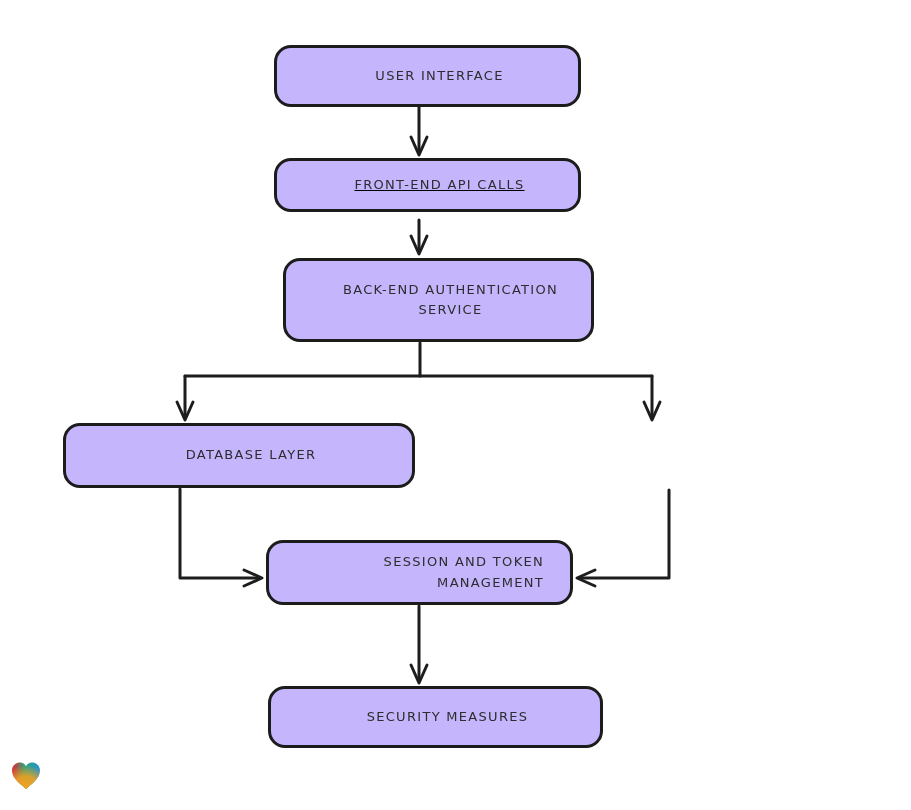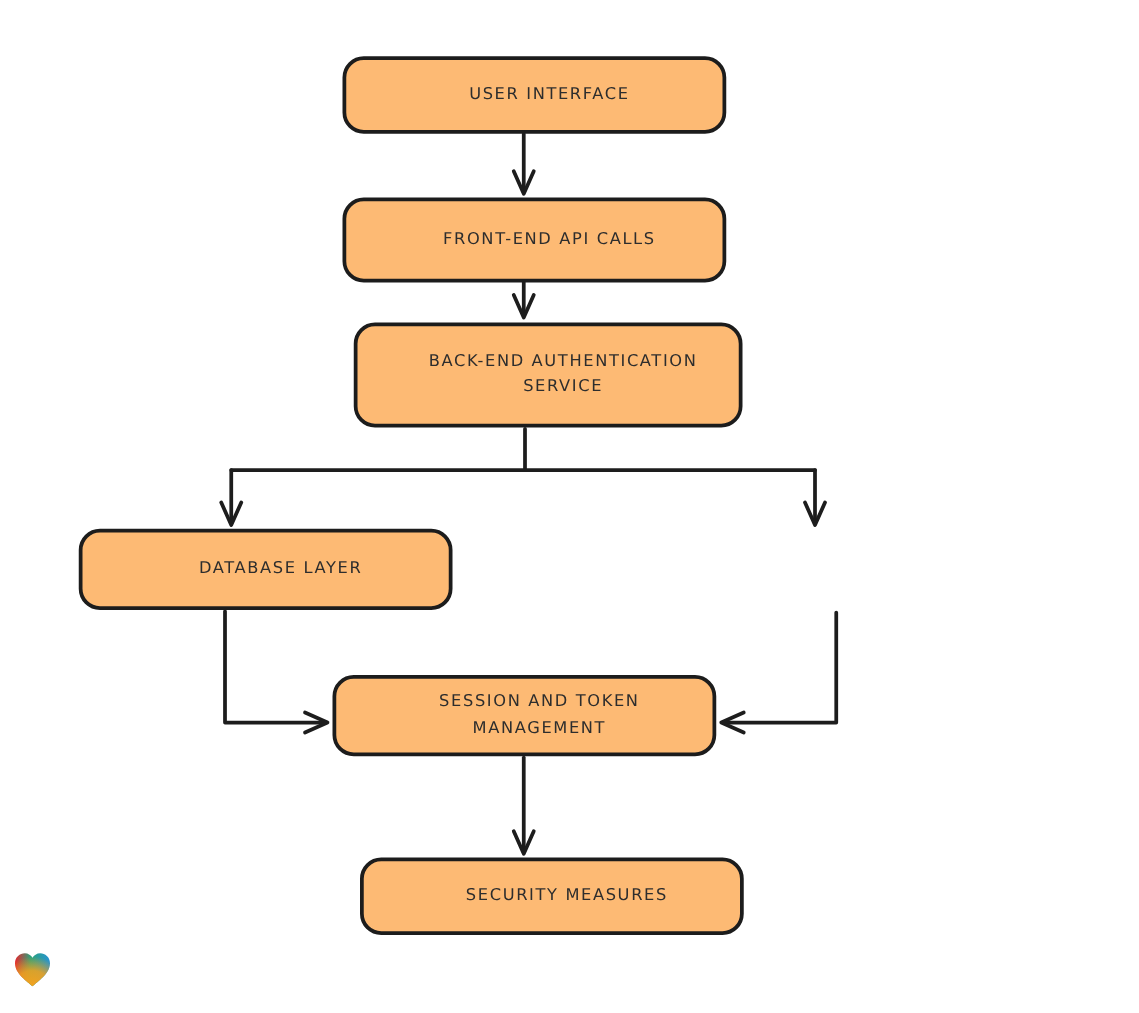--- a/index.html
+++ b/index.html
@@ -19,47 +19,47 @@
   .edges-svg path, .edges-svg polyline {
     stroke: #1d1d1d;
     stroke-width: 3;
     fill: none;
     stroke-linecap: round;
     stroke-linejoin: round;
   }
   .node {
     position: absolute;
     z-index: 2;
-    background: #fdba74;
+    background: #c4b5fd;
     border: 3.5px solid #1c1c1c;
     border-radius: 17px;
     display: flex;
     align-items: center;
     justify-content: center;
     box-sizing: border-box;
     padding-left: 24px;
   }
   .node .label {
     font-size: 13px;
     letter-spacing: 1.3px;
     color: #2d2d2d;
     text-align: center;
     line-height: 1.55;
     text-transform: uppercase;
   }
   
   .n-user-interface      { left: 274px; top:  45px; width: 307px; height: 62px; }
-  .n-front-end-api       { left: 274px; top: 158px; width: 307px; height: 68px; }
+  .n-front-end-api       { left: 274px; top: 158px; width: 307px; height: 54px; text-decoration: underline; }
   .n-back-end-auth       { left: 283px; top: 258px; width: 311px; height: 84px; }
-  .n-database-layer      { left:  63px; top: 423px; width: 299px; height: 65px; }
+  .n-database-layer      { left:  63px; top: 423px; width: 352px; height: 65px; }
   .n-third-party-auth    { left: 451px; top: 423px; width: 307px; height: 66px; }
   .n-session-token       { left: 266px; top: 540px; width: 307px; height: 65px; }
-  .n-security-measures   { left: 268px; top: 686px; width: 307px; height: 62px; margin-left: 20px; }
+  .n-security-measures   { left: 268px; top: 686px; width: 335px; height: 62px; }
   .n-back-end-auth .label    { max-width: 250px; }
-  .n-session-token .label    { max-width: 225px; }
+  .n-session-token .label    { max-width: 225px; text-align: right; }
   .logo {
     position: absolute;
     left: 10px;
     top: 760px;
     width: 32px;
     height: 32px;
     z-index: 2;
   }
 </style>
 </head>

